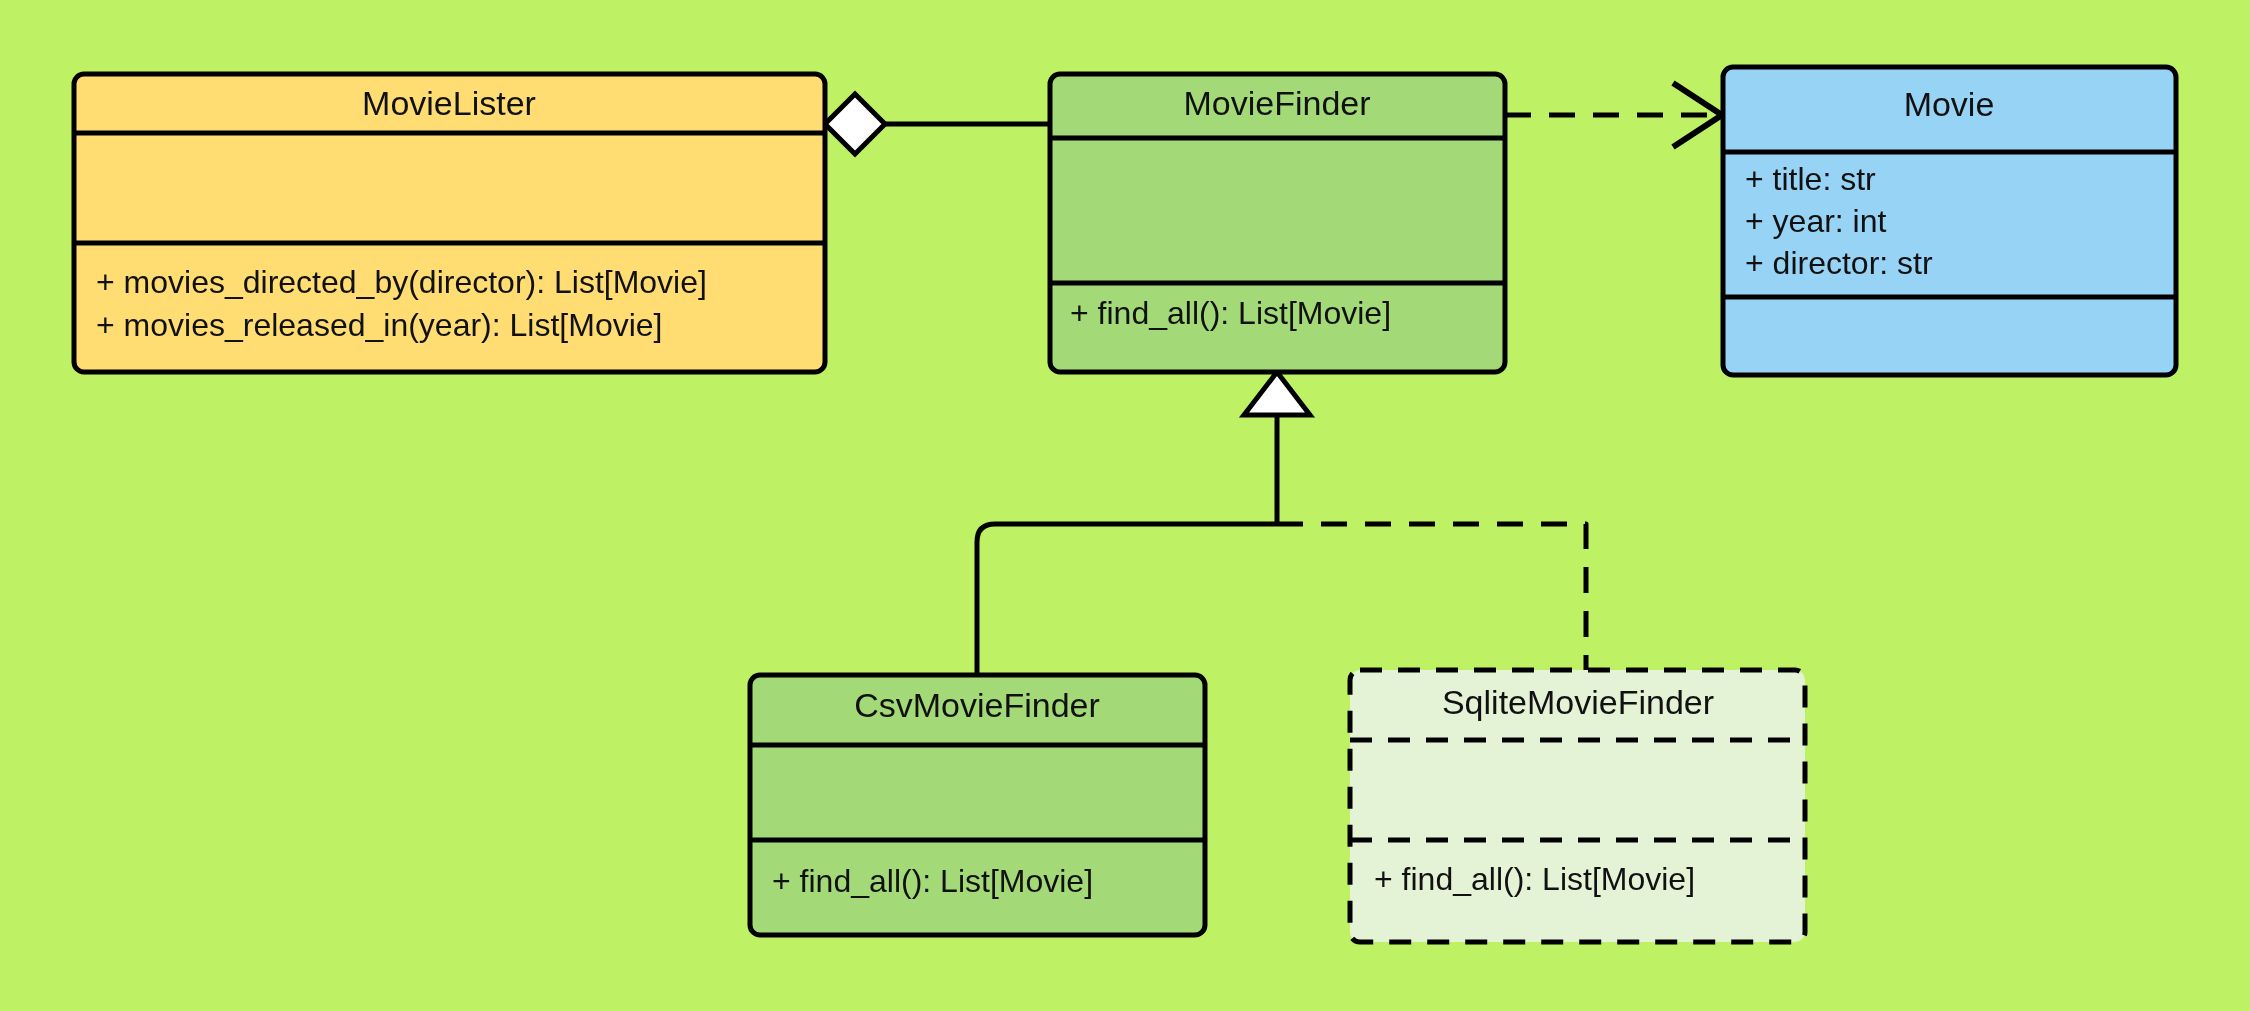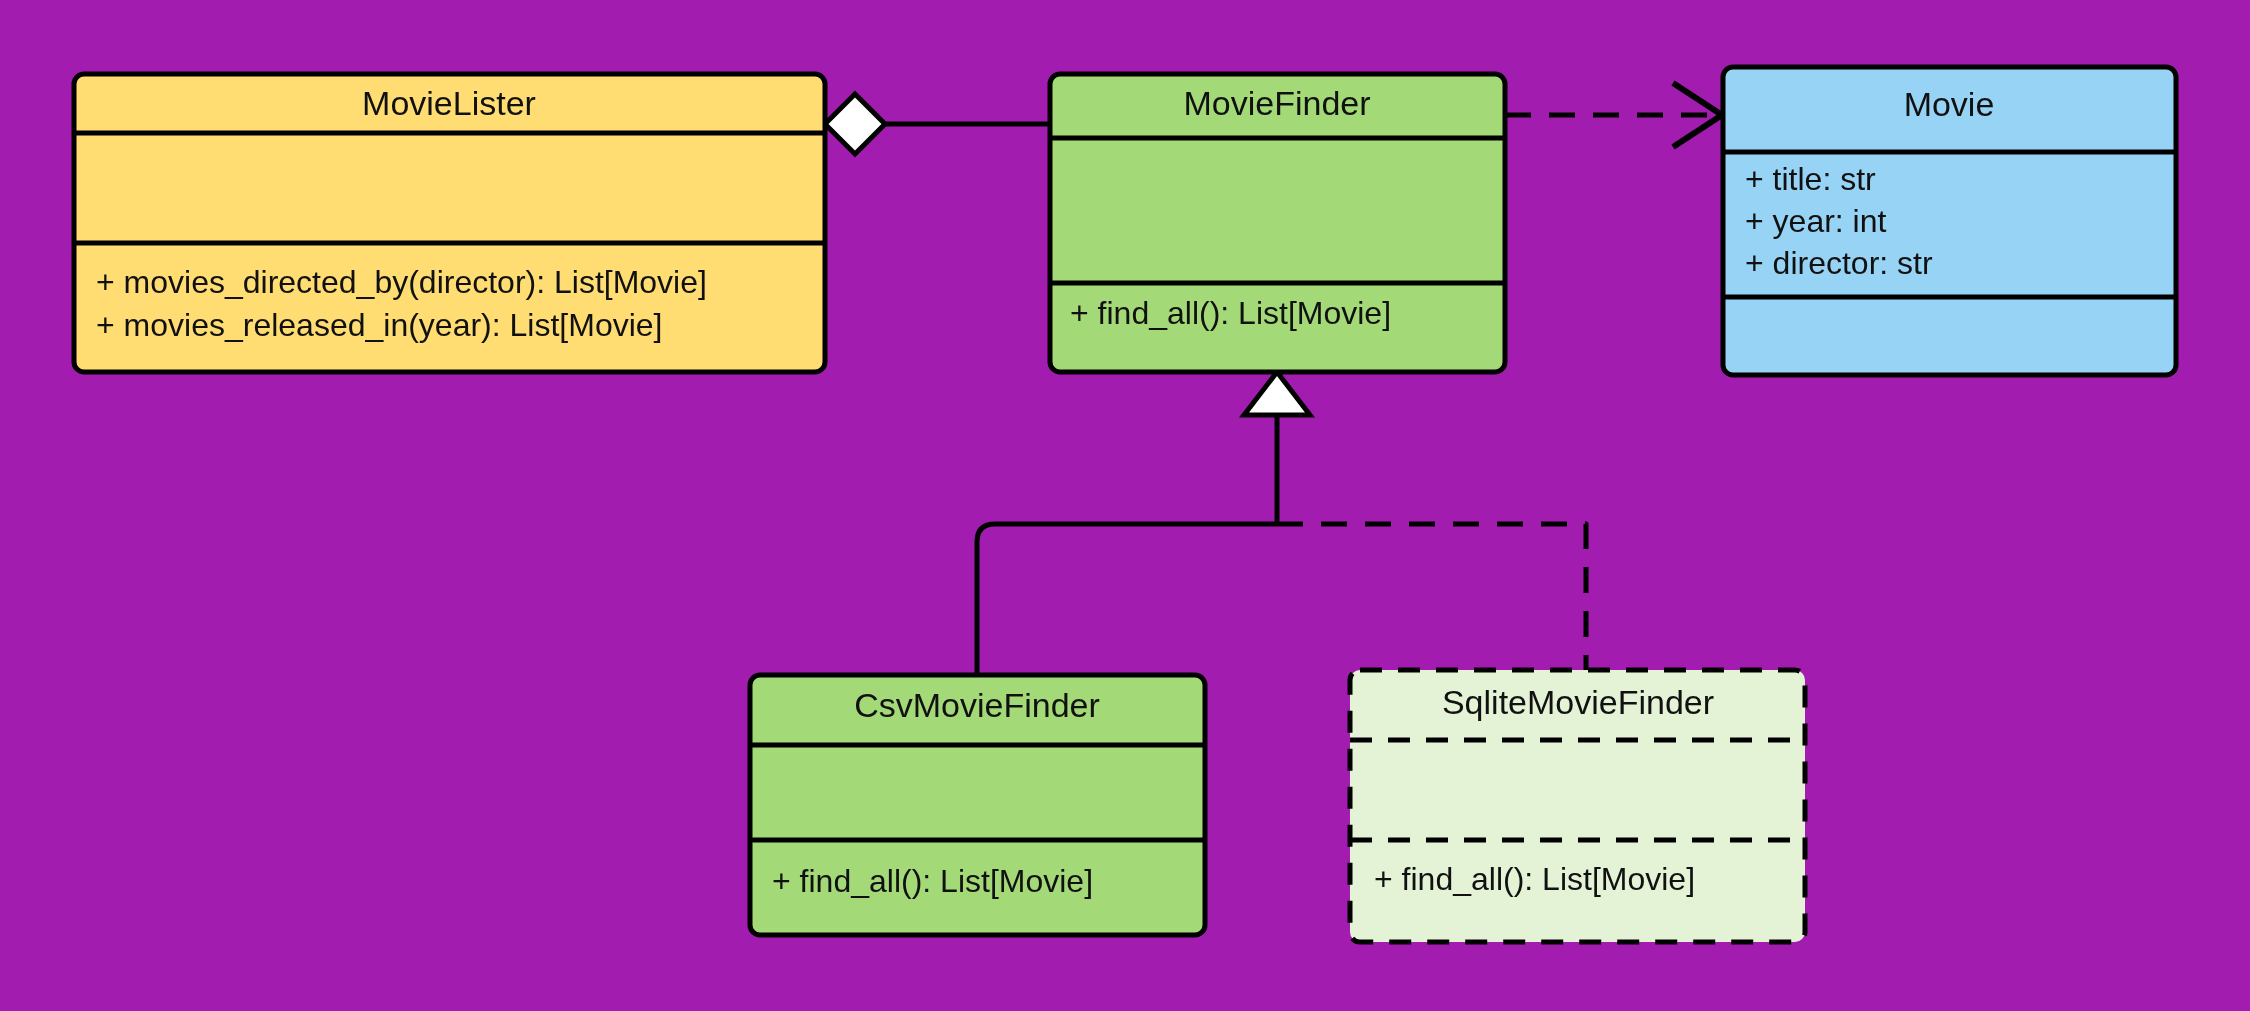--- a/index.html
+++ b/index.html
@@ -11,21 +11,21 @@
   body {
     width: 2250px;
     height: 1011px;
     overflow: hidden;
     font-family: "Liberation Sans", sans-serif;
   }
   #diagram-root {
     position: relative;
     width: 2250px;
     height: 1011px;
-    background: #a21caf;
+    background: #bef264;
   }
   svg.uml-canvas {
     display: block;
     width: 2250px;
     height: 1011px;
   }
   .cls-box {
     stroke: #000000;
     stroke-width: 5;
   }

